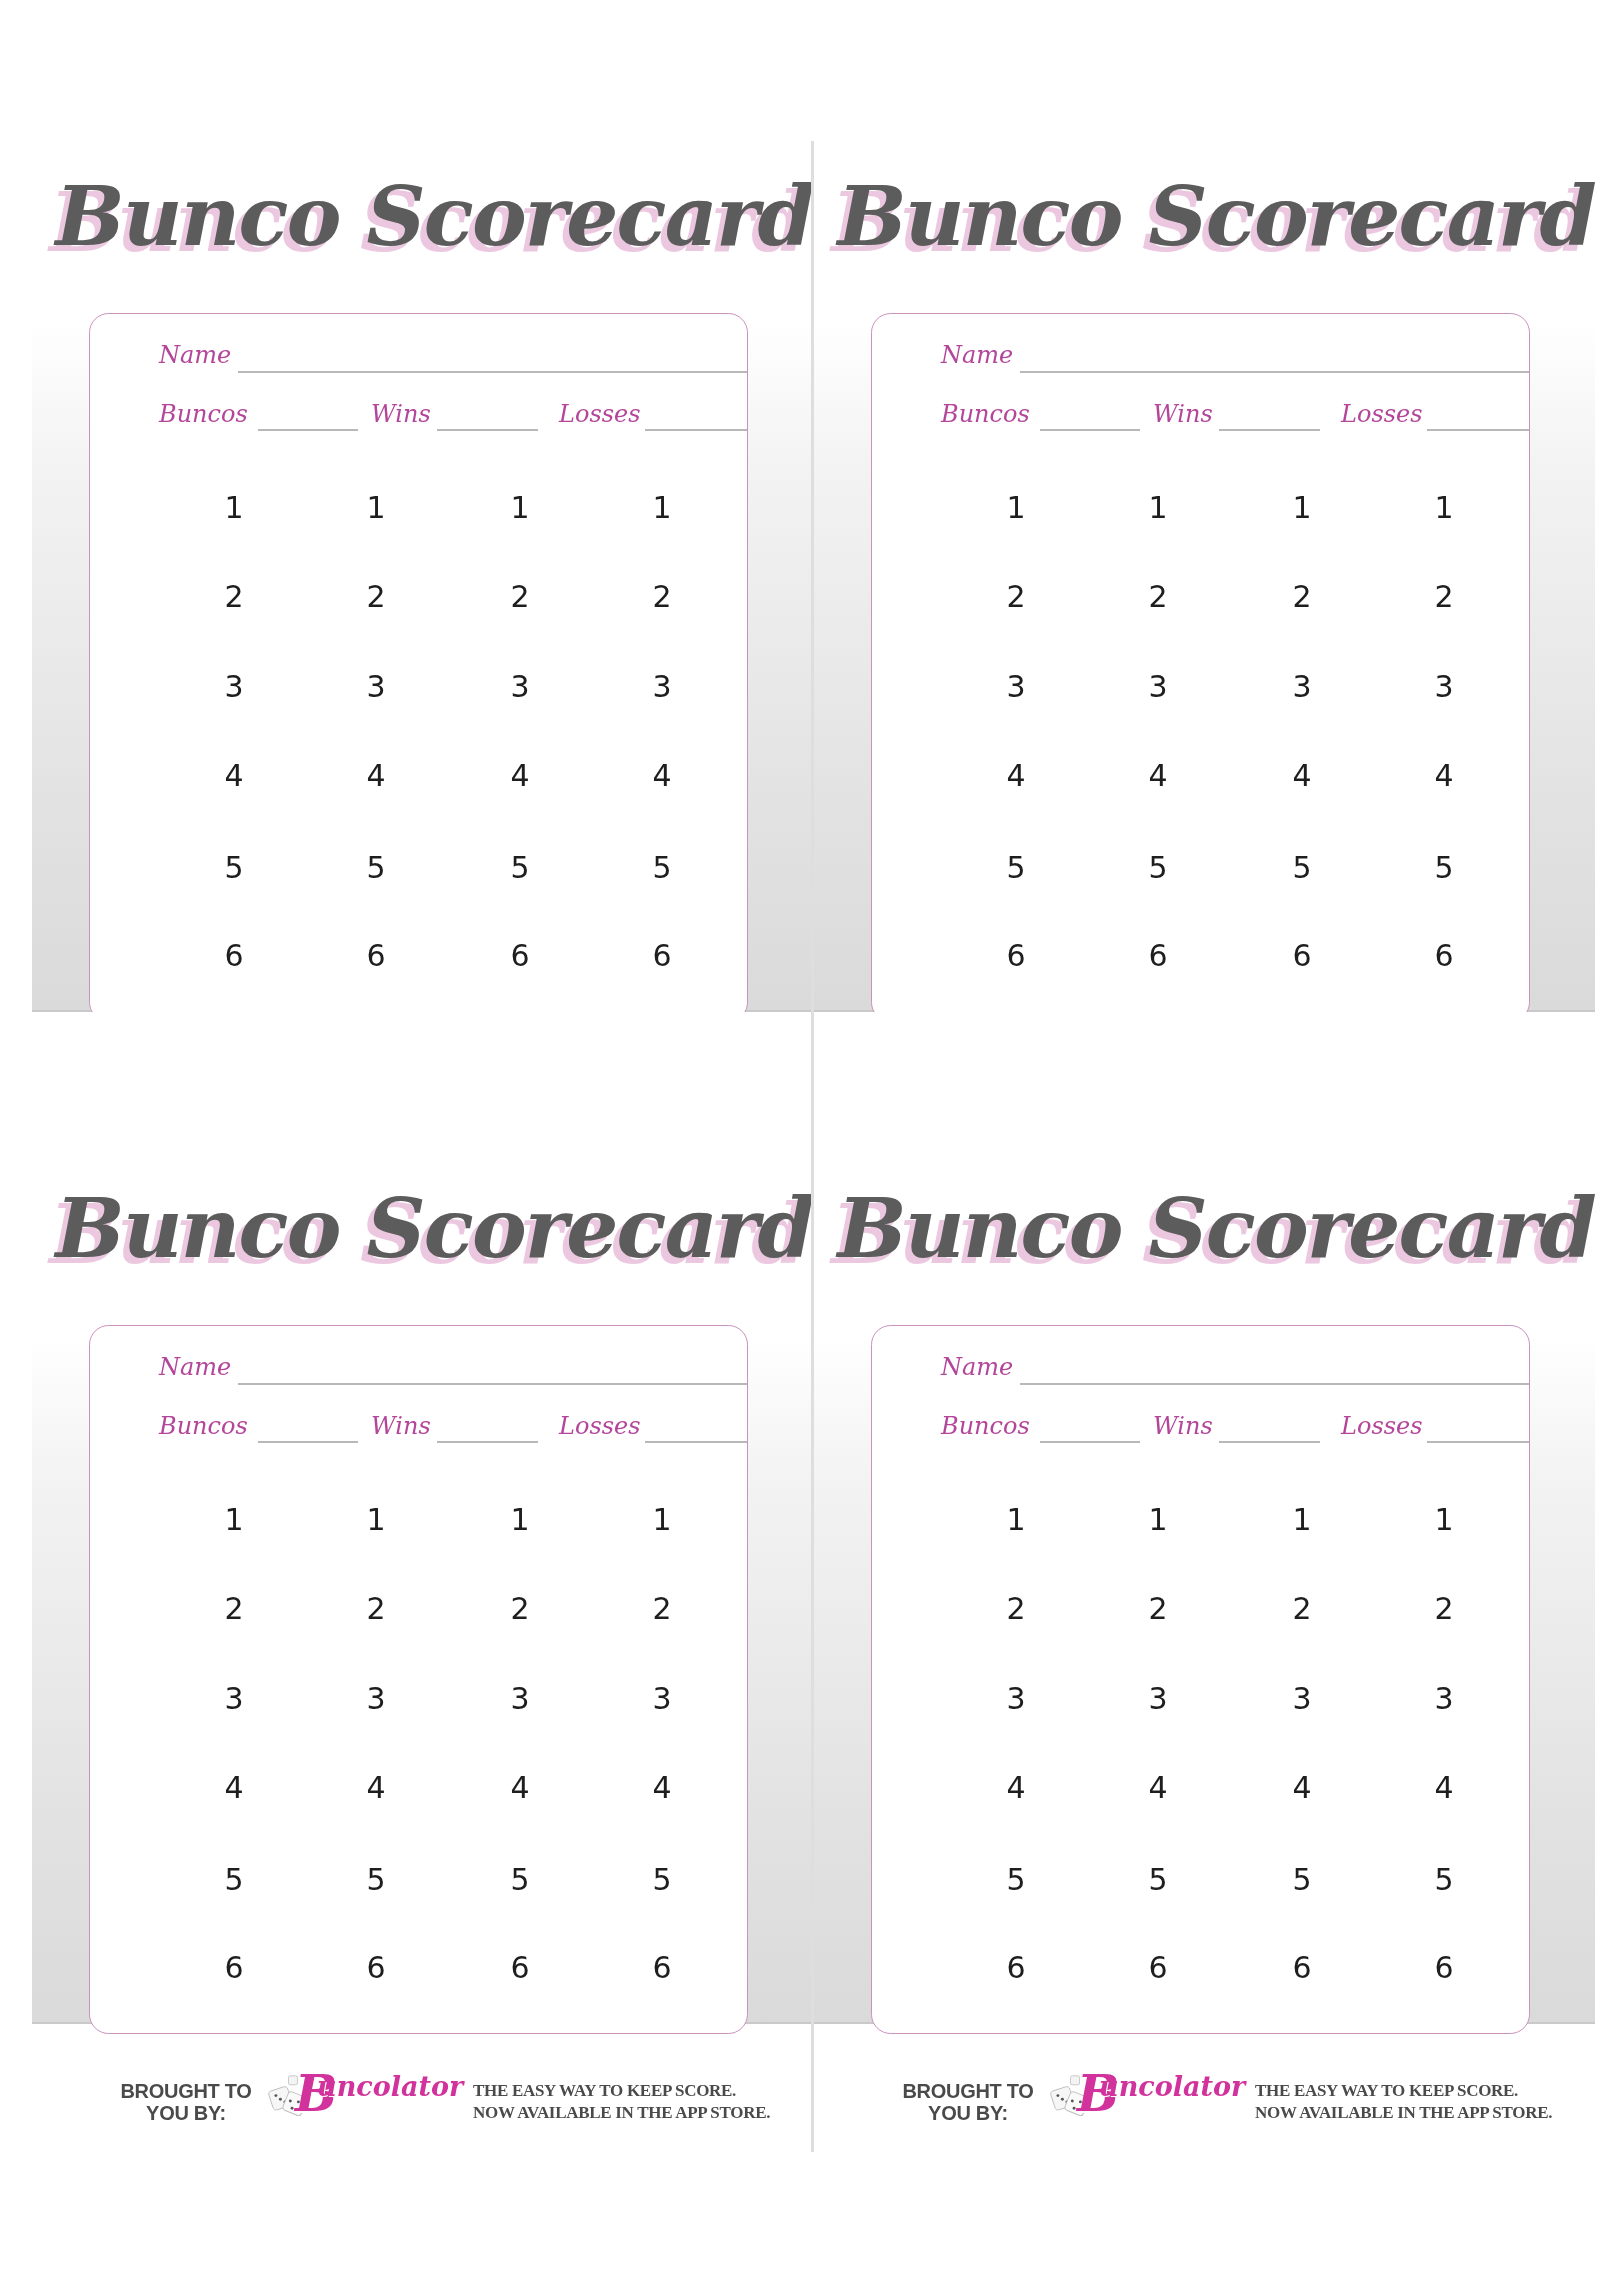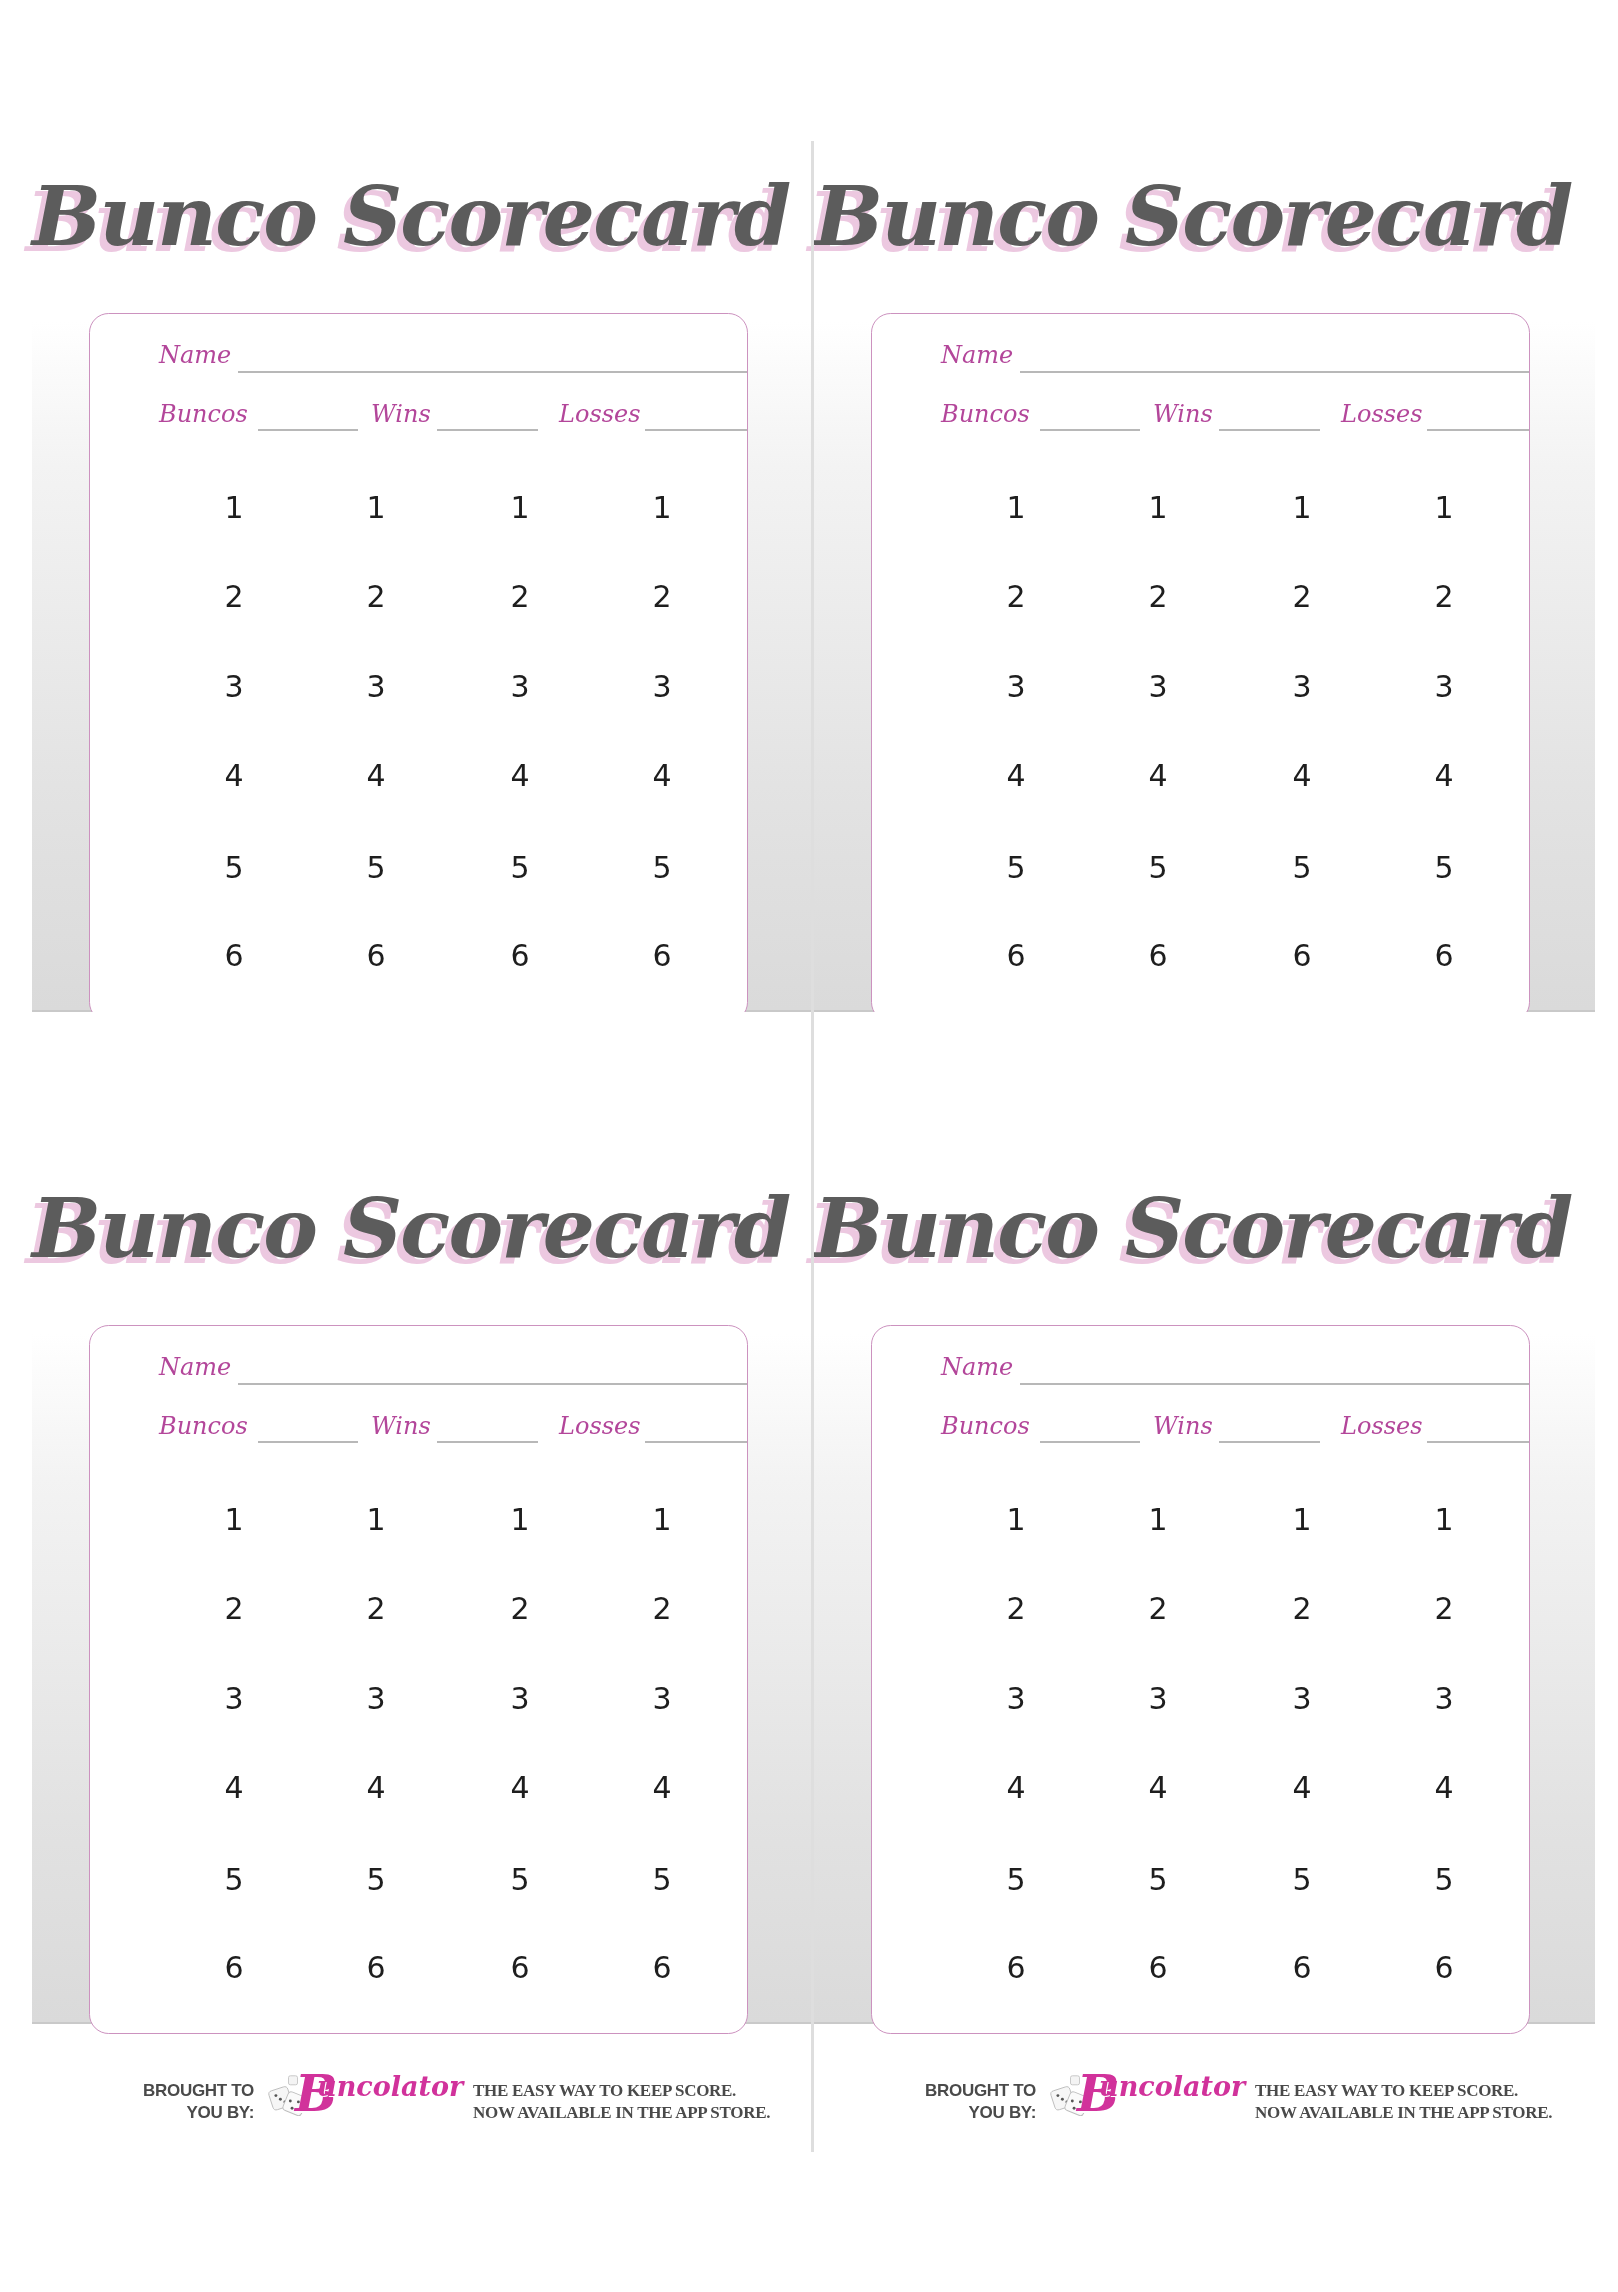--- a/index.html
+++ b/index.html
@@ -2,29 +2,29 @@
 <html style="font-size:14.3px"><head>
 <meta charset="utf-8">
 <style>
   html,body{margin:0;padding:0;}
   body{width:1618px;height:2293px;background:#ffffff;position:relative;overflow:hidden;font-family:"DejaVu Sans",sans-serif;}
   .panel{position:absolute;width:781px;height:1010px;
     background:linear-gradient(to bottom,#ffffff 0px,#ffffff 322px,#f3f3f3 466px,#e2e2e2 806px,#dadada 1010px);
     border-bottom:2.7px solid #c9c9c9;}
   .divider{position:absolute;left:811px;top:141px;width:2.7px;height:2011px;background:#dedede;}
   .card{position:absolute;width:781px;height:1010px;}
-  .title{position:absolute;left:0;width:781px;top:175px;text-align:left;
+  .title{position:absolute;left:0;width:781px;top:175px;text-align:right;
     font-family:"DejaVu Serif",serif;font-style:italic;font-weight:bold;font-size:82px;letter-spacing:-1.8px;
     color:#5c5c5c;text-shadow:-6.3px 6.3px 0 #ecc8e0;line-height:1;}
   .box{position:absolute;left:57px;top:313px;width:659px;height:709px;background:#ffffff;
     border:1.8px solid #cc92bf;border-radius:19.7px;box-sizing:border-box;}
   .lbl{position:absolute;font-family:"DejaVu Serif",serif;font-style:italic;color:#b3469a;font-size:24px;line-height:1;}
   .line{position:absolute;height:1.8px;background:#b8b8b8;}
   .num{position:absolute;width:54px;text-align:center;font-family:"DejaVu Sans",sans-serif;font-size:30px;color:#1e1e1e;line-height:1;}
-  .brought{position:absolute;text-align:right;font-family:"Liberation Sans",sans-serif;font-weight:bold;font-size:17px;color:#4a4a4a;line-height:22.4px;letter-spacing:-0.3px;}
+  .brought{position:absolute;text-align:center;font-family:"Liberation Sans",sans-serif;font-weight:bold;font-size:20px;color:#4a4a4a;line-height:22.4px;letter-spacing:-0.3px;}
   .tag{position:absolute;font-family:Liberation Serif, serif;font-weight:bold;font-size:17px;color:#4a4a4a;line-height:22.4px;letter-spacing:-0.3px;white-space:nowrap;}
   .logo{position:absolute;height:54px;}
   .logo-text{position:absolute;left:52px;top:1.8px;font-family:"DejaVu Serif",serif;font-style:italic;font-weight:bold;color:#d1329b;font-size:27px;white-space:nowrap;text-shadow:0.9px 0.9px 0 #ffffff;}
   .logo-b{position:absolute;left:30px;top:-5.4px;font-family:"DejaVu Serif",serif;font-style:italic;font-weight:bold;color:#d1329b;font-size:50px;text-shadow:1.8px 1.8px 0 #ffffff;}
   .dice{position:absolute;left:0;top:5.4px;}
 </style>
 </head>
 <body>
 
 <div id="sheet">

